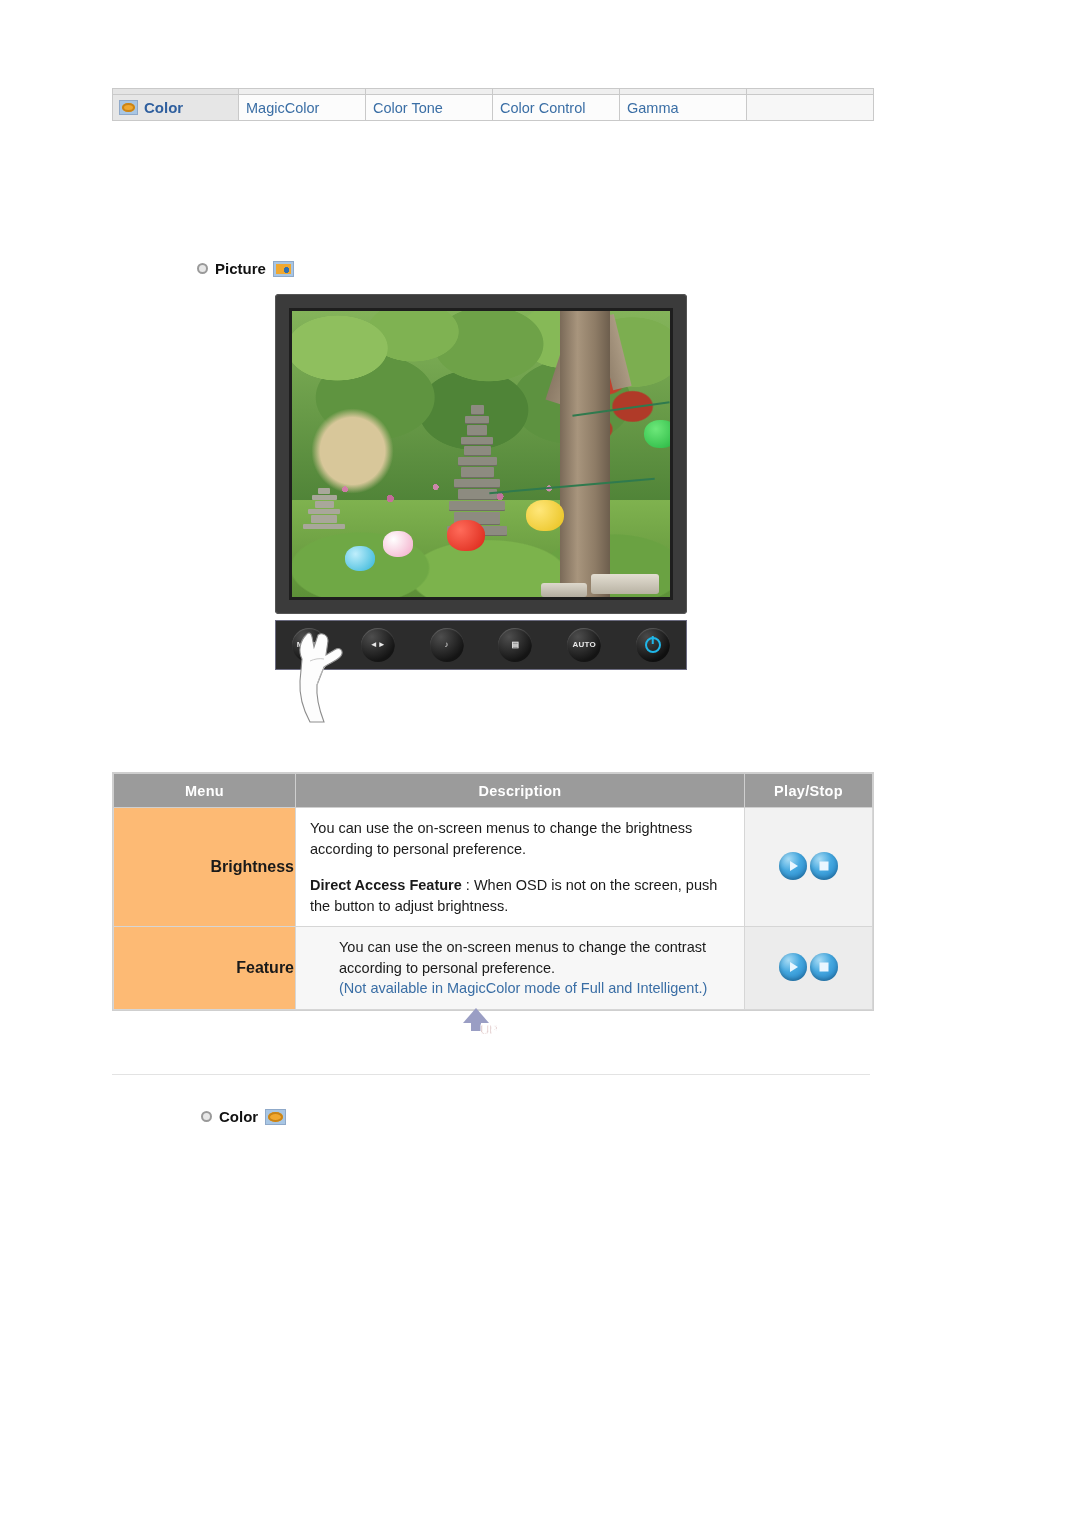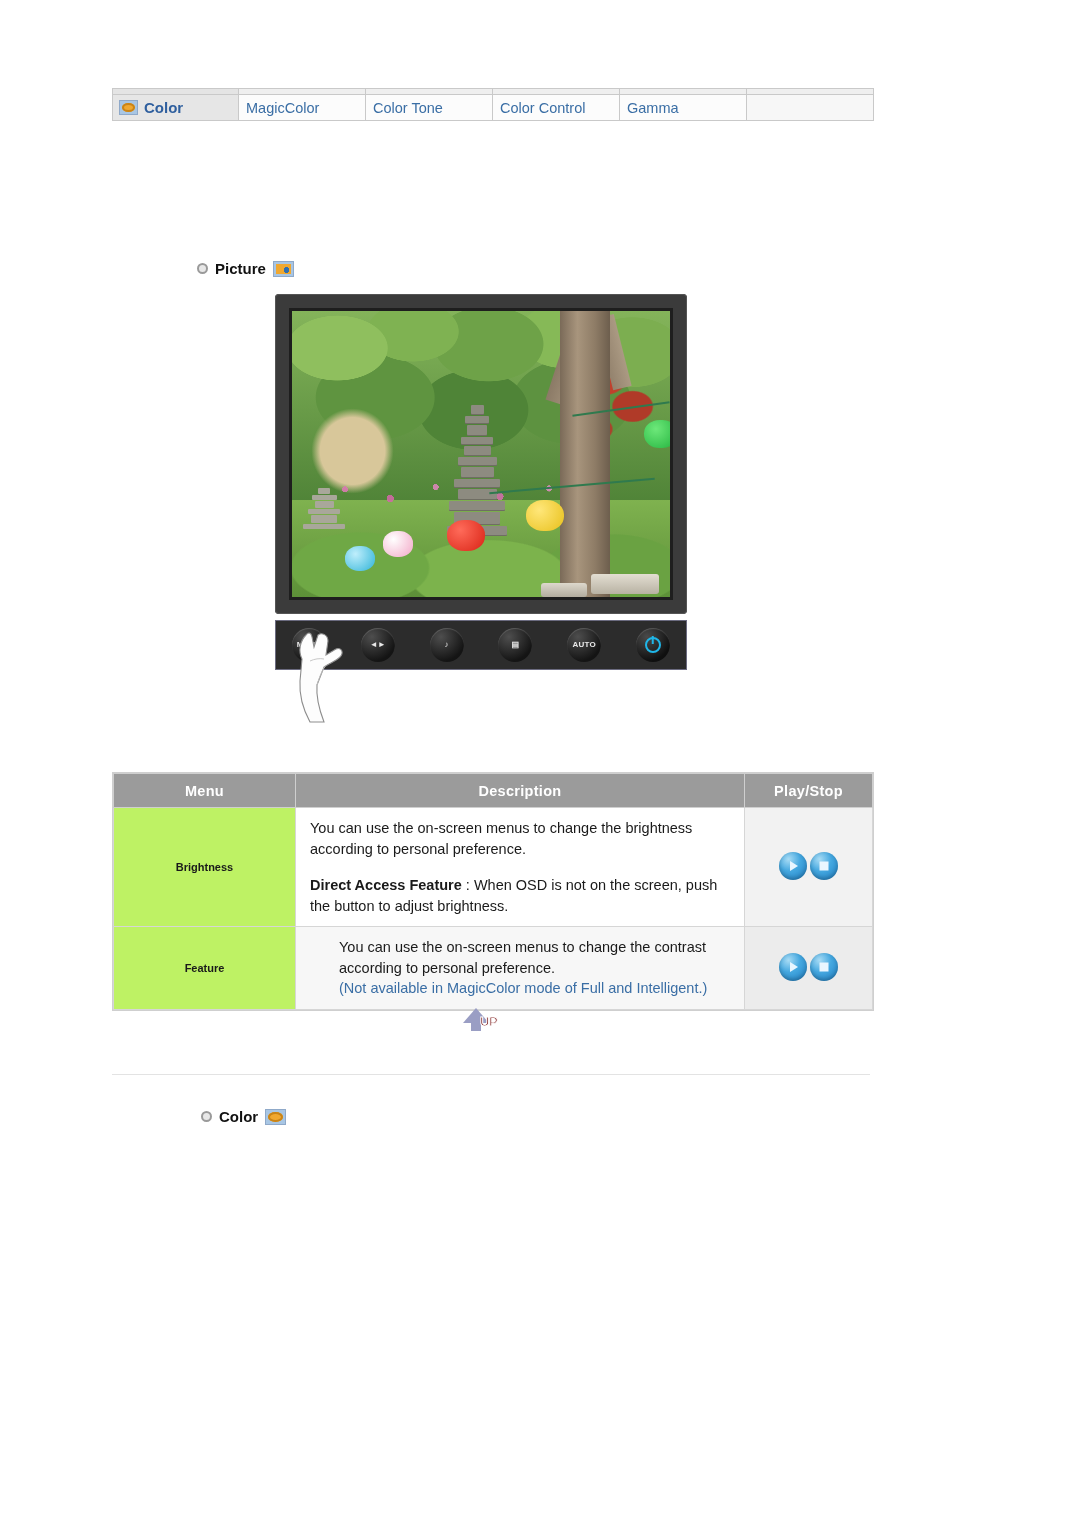--- a/index.html
+++ b/index.html
@@ -350,24 +350,24 @@
     border: 1px solid #cfcfcf;
     letter-spacing: .3px;
   }
   .desc td {
     border: 1px solid #d6d6d6;
     vertical-align: middle;
     font-size: 14.5px;
     color: #1a1a1a;
   }
   .desc td.menu-cell {
-    background: #bef264;
-    text-align: center;
+    background: #fdba74;
+    text-align: right;
     font-weight: bold;
-    font-size: 11px;
+    font-size: 16px;
   }
   .desc td.body-cell {
     background: #ffffff;
     padding: 10px 14px;
     line-height: 1.42;
     margin-top: 16px;
   }
   .desc td.body-cell.alt { background: #f7f7f7; padding-left: 43px; }
   .desc td.ps-cell {
     background: #f2f2f2;
@@ -414,22 +414,22 @@
     width: 0; height: 0;
     border-left: 13px solid transparent;
     border-right: 13px solid transparent;
     border-bottom: 15px solid #9a9ec4;
   }
   .up-stem {
     position: absolute; left: 8px; top: 14px;
     width: 10px; height: 9px; background: #9a9ec4;
   }
   .up-text {
-    position: absolute; left: 17px; top: 6px;
-    font-size: 13px; font-weight: bold;
+    position: absolute; left: 17px; top: 14px;
+    font-size: 13px; font-weight: normal;
     color: #7f1d1d;
     -webkit-text-stroke: 1px #ffffff;
     letter-spacing: -.5px;
   }
 
   
   .divider {
     position: absolute;
     left: 112px;
     top: 1074px;

